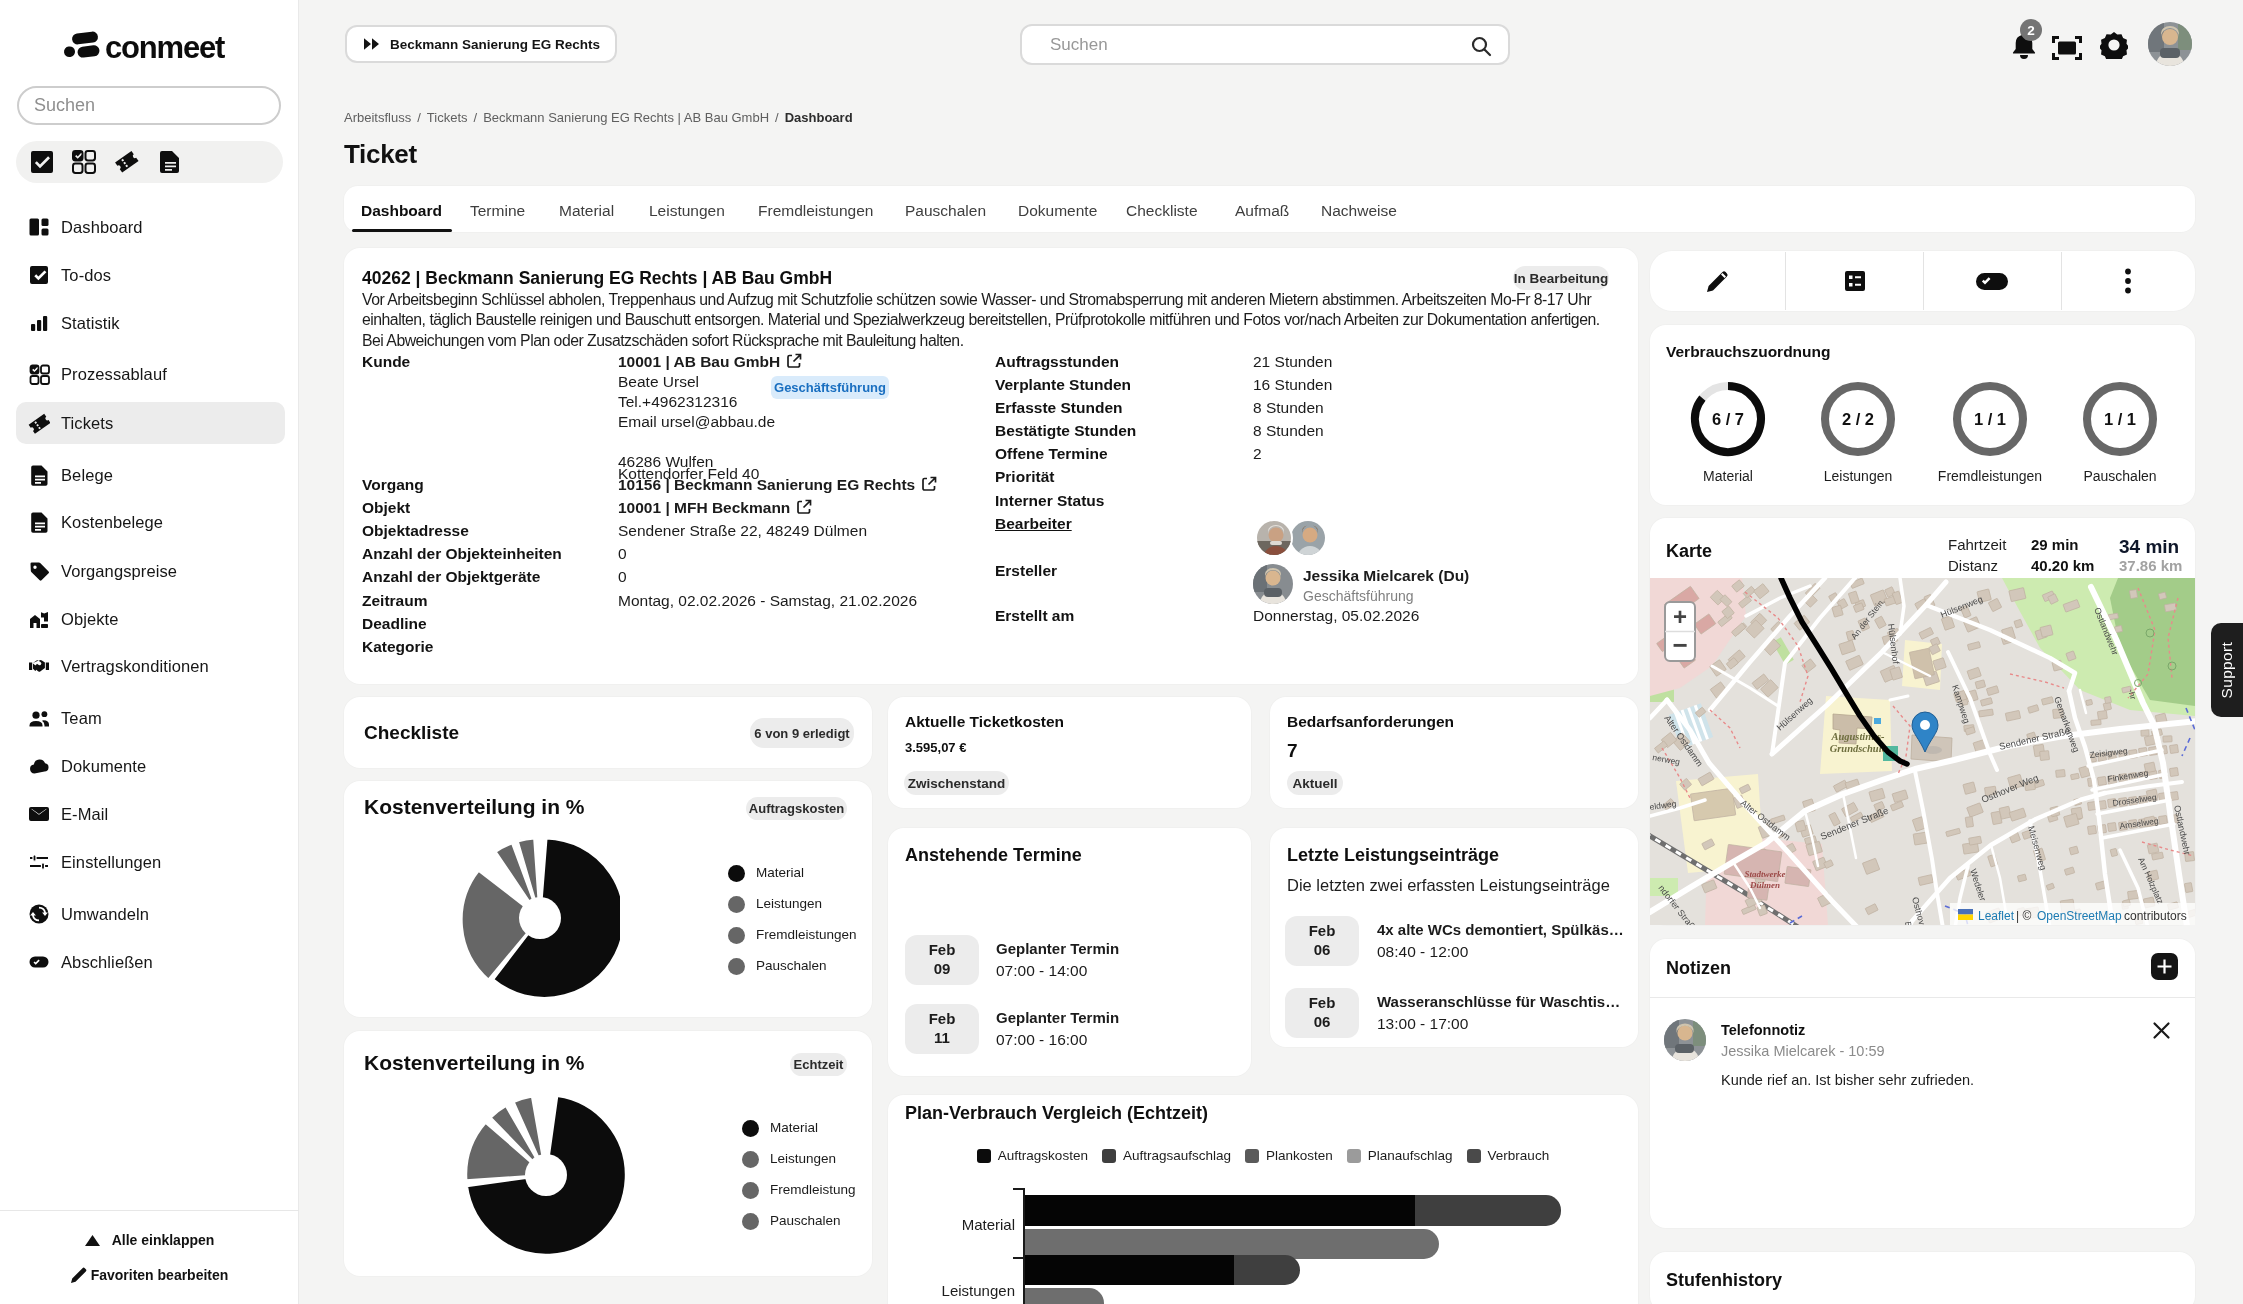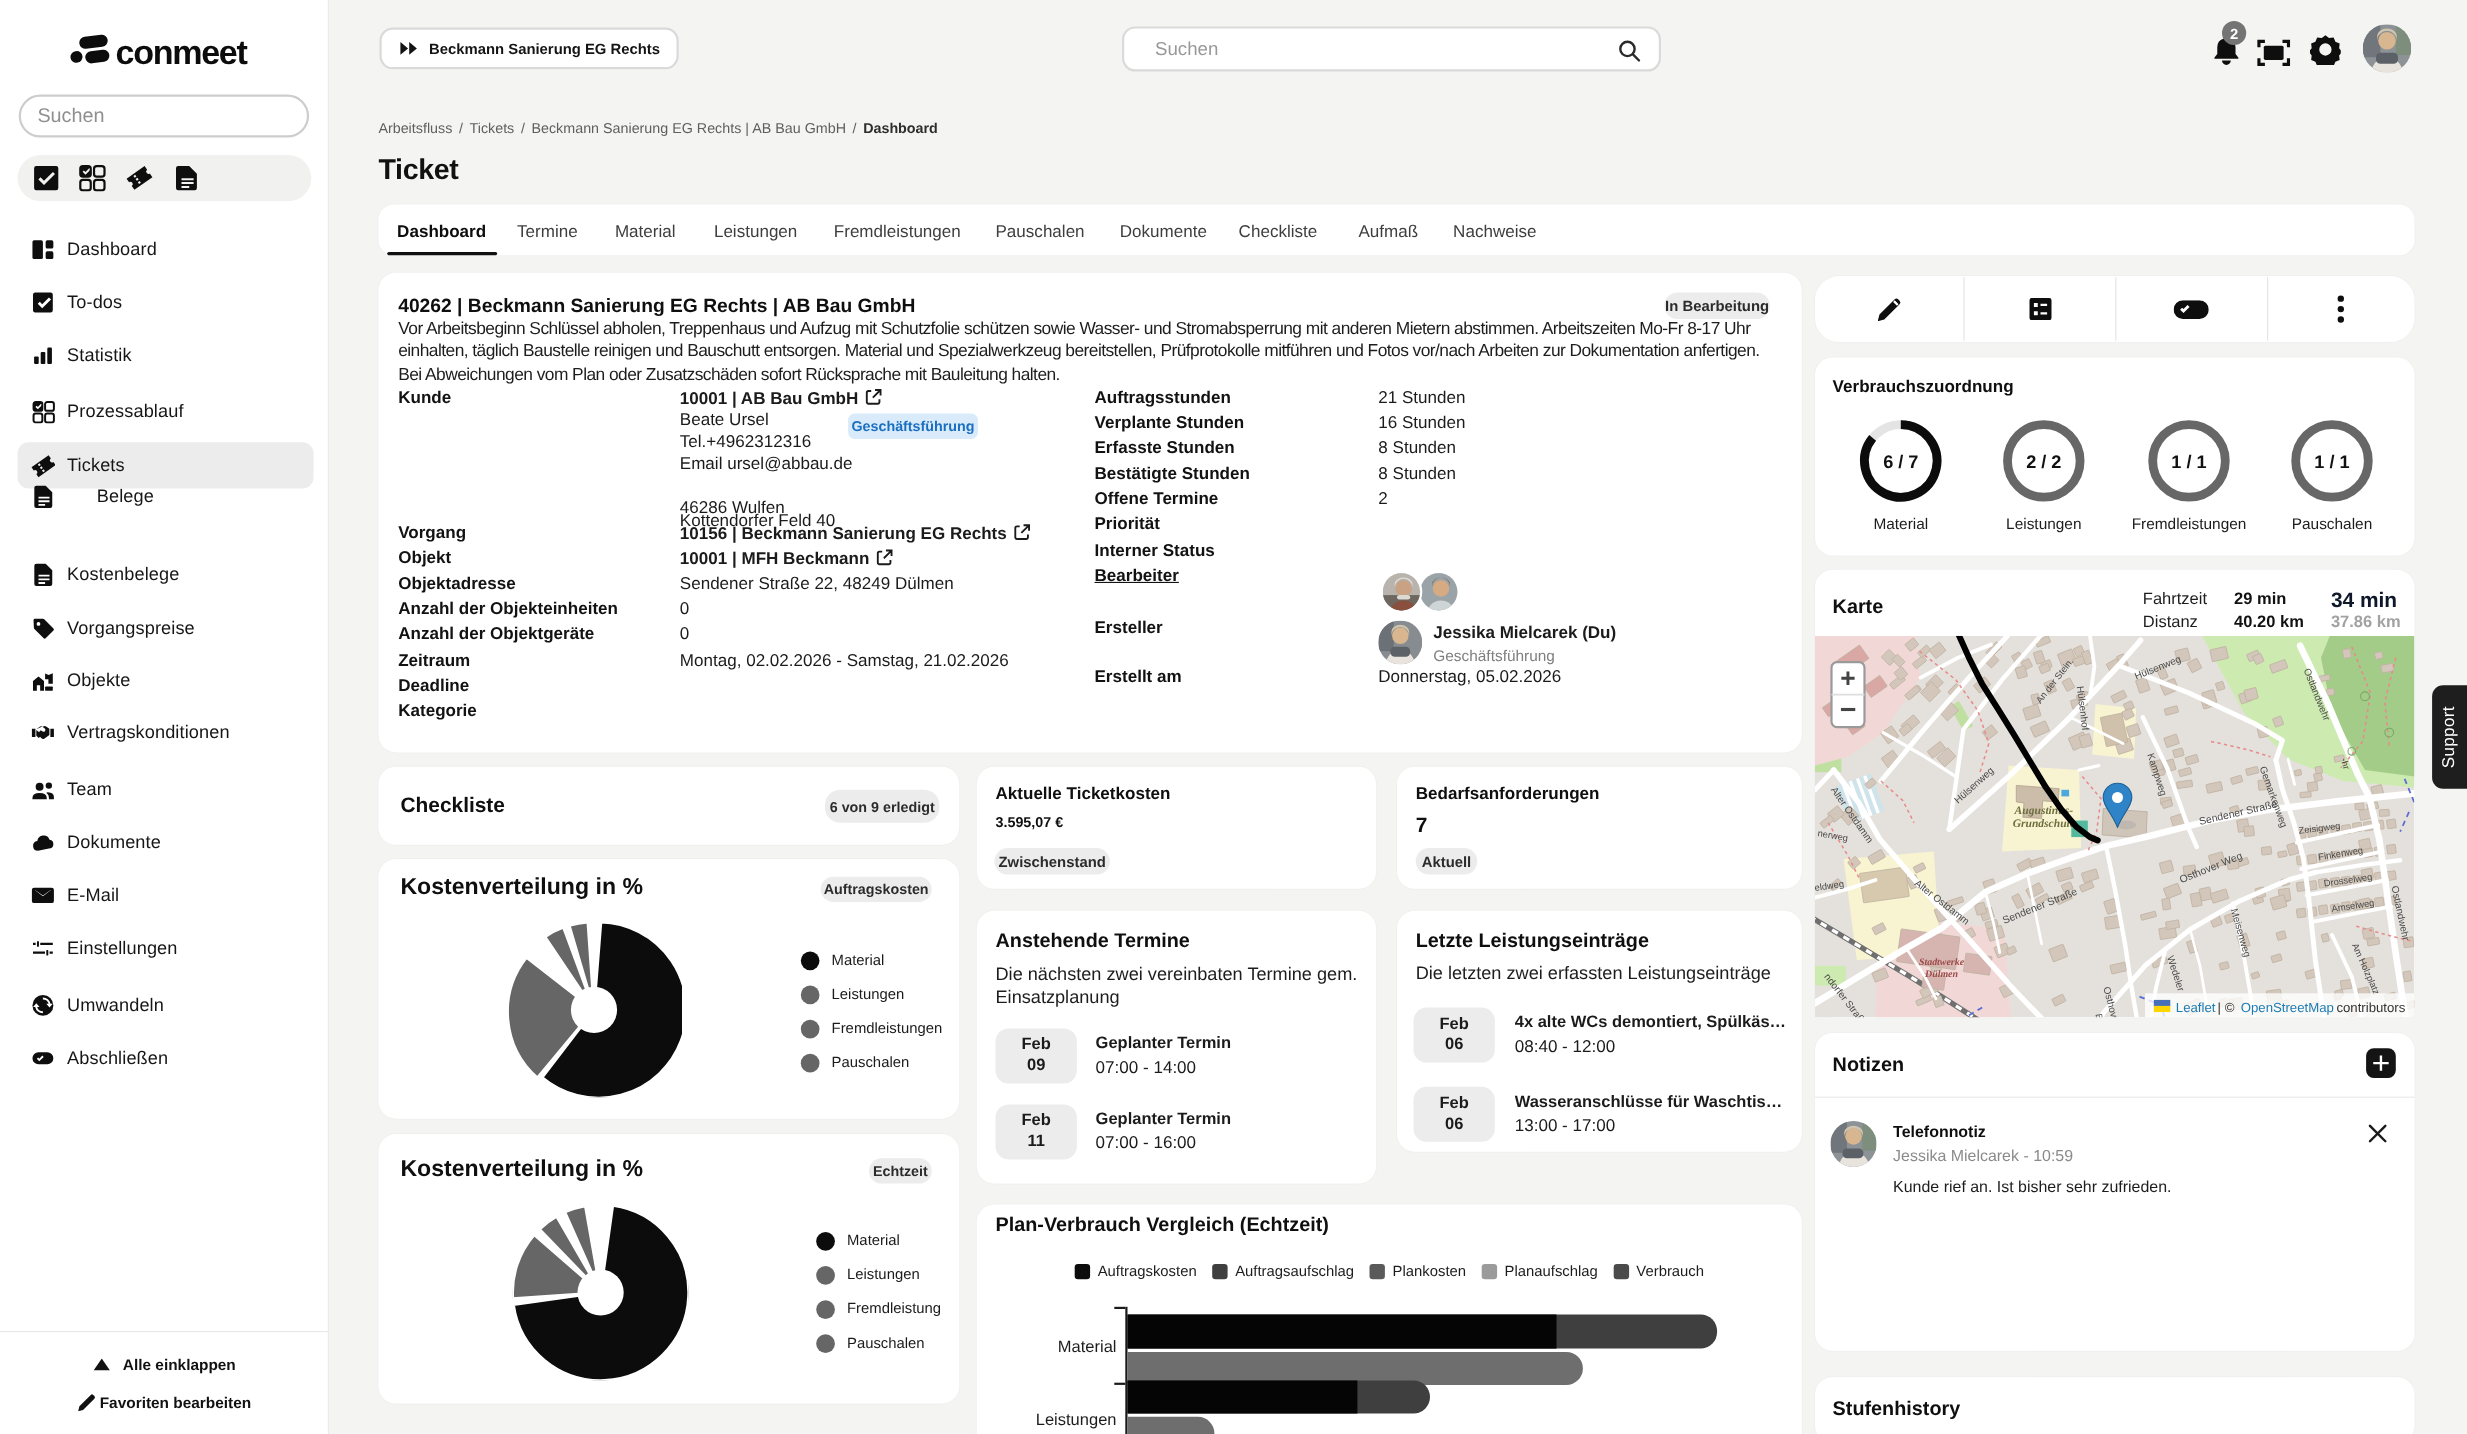--- a/index.html
+++ b/index.html
@@ -151,21 +151,21 @@
     <span class="lb">Prozessablauf</span>
   </div>
   <div class="mitem active" style="top:402px;">
     <svg class="ic" viewBox="0 0 22 22" fill="#0e0e0e">
         <g transform="rotate(-35 11 11)">
           <path d="M1.5 6.5 h19 v3.6 a2 2 0 0 0 0 4 v3.4 h-19 v-3.4 a2 2 0 0 0 0-4 z M7.6 7.8 v1.9 h1.9 v-1.9 z M7.6 11.1 v1.9 h1.9 v-1.9 z M7.6 14.4 v1.9 h1.9 v-1.9 z"></path>
         </g>
       </svg>
     <span class="lb">Tickets</span>
   </div>
-  <div class="mitem" style="top:430px;gap:27px;">
+  <div class="mitem" style="top:454px;">
     <svg class="ic" viewBox="0 0 22 22" fill="#0e0e0e">
         <path d="M5 1.5 h8.5 l6 6 v12.5 q0 1.8-1.8 1.8 h-12.7 q-1.8 0-1.8-1.8 v-16.7 q0-1.8 1.8-1.8 z M7 11.5 h10 v1.7 h-10 z M7 14.8 h10 v1.7 h-10 z M7 18.1 h6 v1.7 h-6 z" fill-rule="evenodd"></path>
       </svg>
     <span class="lb">Belege</span>
   </div>
   <div class="mitem" style="top:501px;">
     <svg class="ic" viewBox="0 0 22 22" fill="#0e0e0e">
         <path d="M5 1.5 h8.5 l6 6 v12.5 q0 1.8-1.8 1.8 h-12.7 q-1.8 0-1.8-1.8 v-16.7 q0-1.8 1.8-1.8 z M7 11.5 h10 v1.7 h-10 z M7 14.8 h10 v1.7 h-10 z M7 18.1 h6 v1.7 h-6 z" fill-rule="evenodd"></path>
       </svg>
     <span class="lb">Kostenbelege</span>
@@ -385,21 +385,20 @@
   <div class="abs b" style="left:905px; top:740px; font-size:13px; color:#0f0f0f;">3.595,07 €</div>
   <div class="badge" style="left:904px; top:771px; width:105px; height:24px; font-size:13.5px;">Zwischenstand</div>
 
   <div class="card" style="left:1270px; top:697px; width:368px; height:111px;"></div>
   <div class="abs b" style="left:1287px; top:713px; font-size:15.5px; color:#0f0f0f;">Bedarfsanforderungen</div>
   <div class="abs b" style="left:1287px; top:740px; font-size:19px; color:#0f0f0f;">7</div>
   <div class="badge" style="left:1287px; top:771px; width:56px; height:24px; font-size:13.5px;">Aktuell</div>
 
   <div class="card" style="left:888px; top:828px; width:363px; height:248px;"></div>
   <div class="abs b" style="left:905px; top:845px; font-size:18px; color:#0f0f0f;">Anstehende Termine</div>
-  <div class="abs" style="left:905px; top:876px; width:330px; font-size:16.5px; line-height:20.5px; color:#1d1d1d;">Die nächsten zwei vereinbaten Termine gem. Einsatzplanung</div>
   <div class="abs" style="left:905px; top:935px; width:74px; height:50px; background:#ececec; border-radius:12px; text-align:center;">
     <div style="font-size:15px; font-weight:bold; margin-top:6px;">Feb</div>
     <div style="font-size:15px; font-weight:bold; margin-top:2px;">09</div>
   </div>
   <div class="abs b" style="left:996px; top:940px; font-size:15px;">Geplanter Termin</div>
   <div class="abs" style="left:996px; top:962px; font-size:15.5px;">07:00 - 14:00</div>
   <div class="abs" style="left:905px; top:1004px; width:74px; height:50px; background:#ececec; border-radius:12px; text-align:center;">
     <div style="font-size:15px; font-weight:bold; margin-top:6px;">Feb</div>
     <div style="font-size:15px; font-weight:bold; margin-top:2px;">11</div>
   </div>

